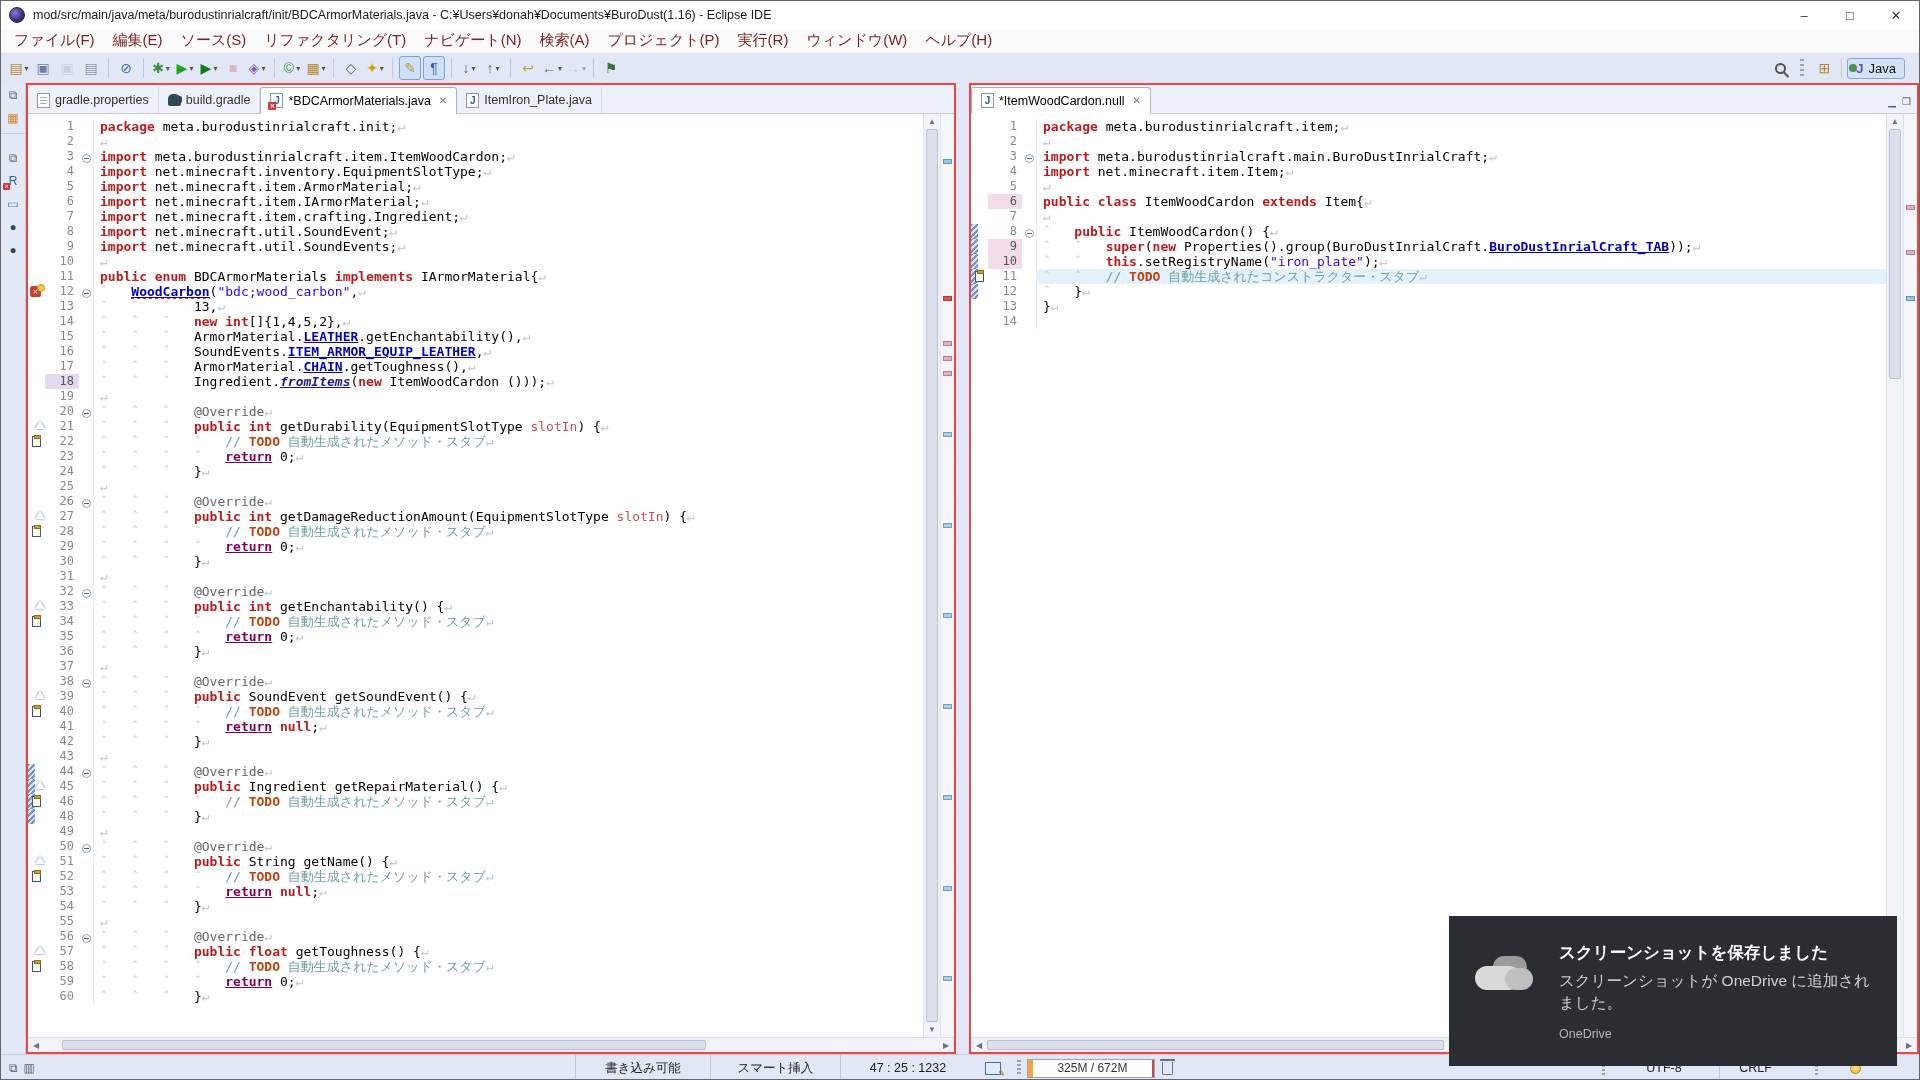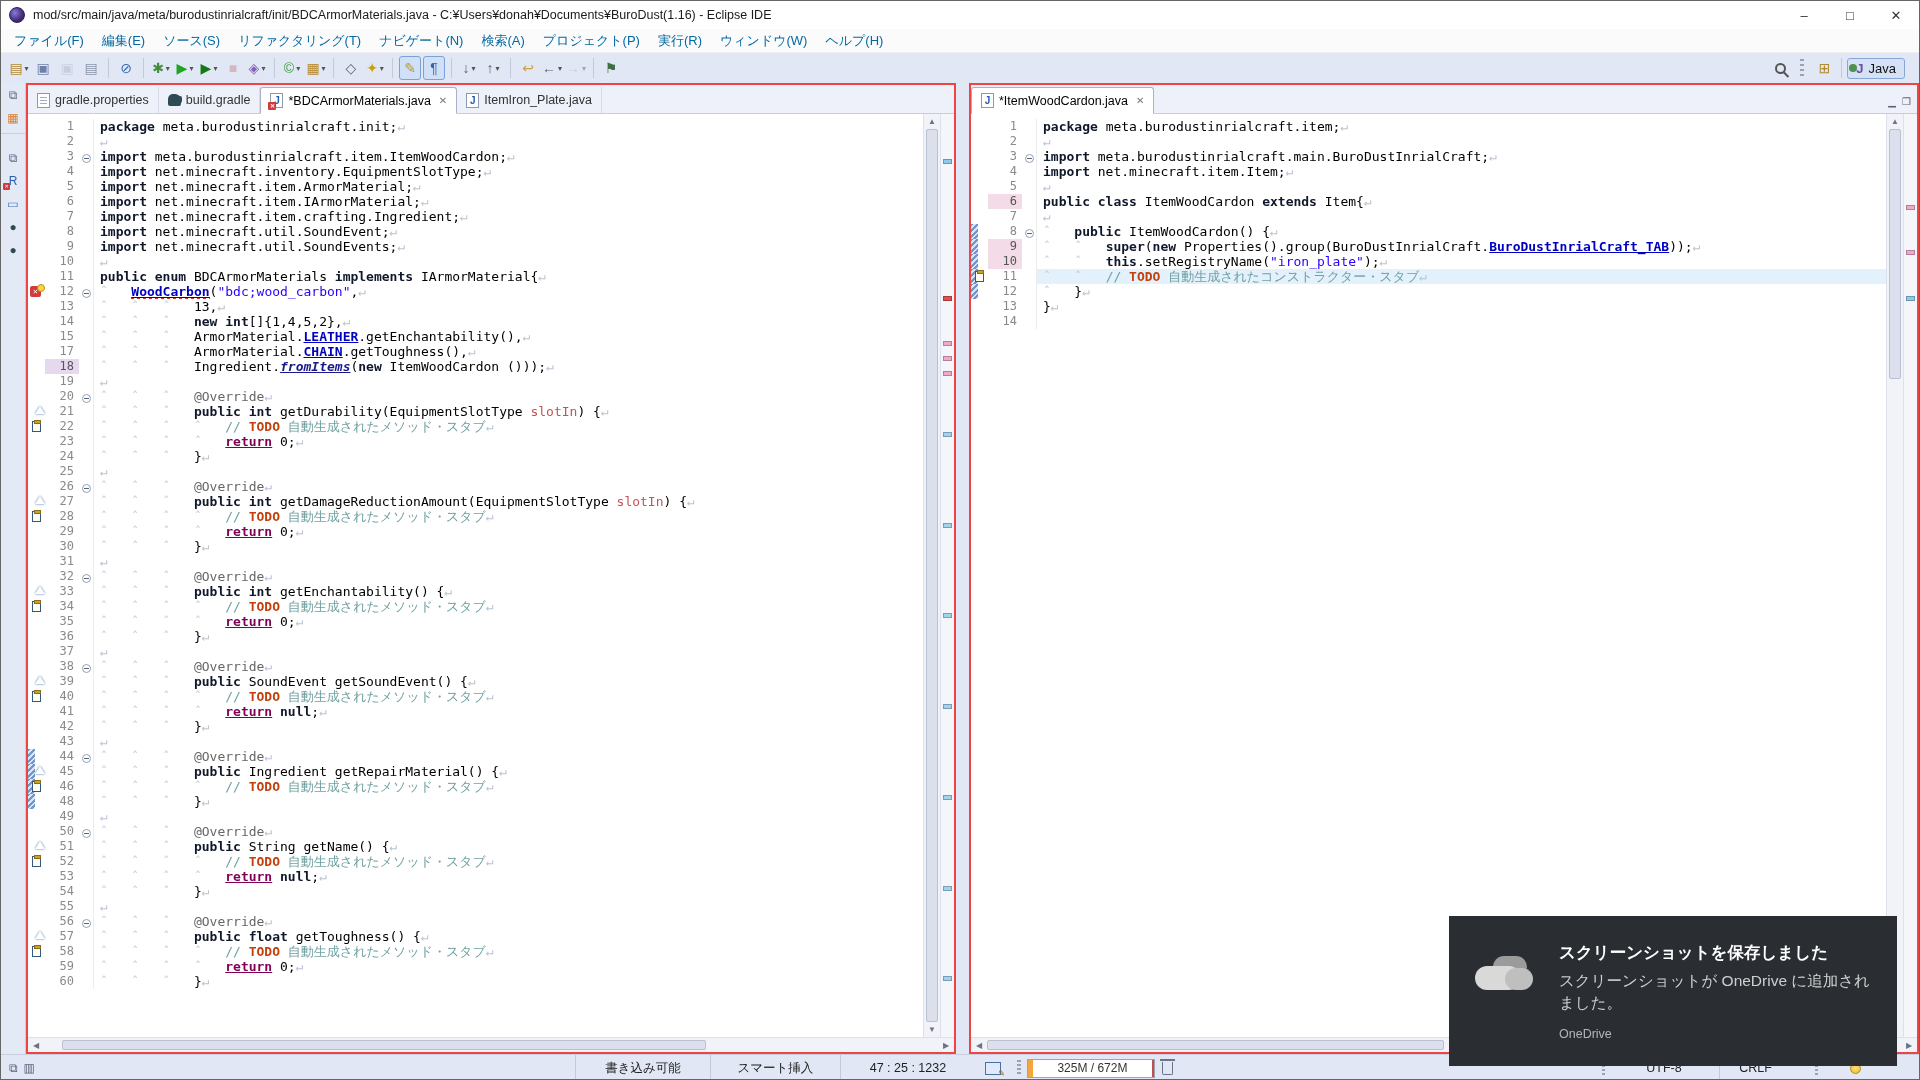--- a/index.html
+++ b/index.html
@@ -13,21 +13,21 @@
     background:radial-gradient(circle at 35% 35%, #8a7bd8 0%, #46317e 55%, #241a4f 100%);
     border:1px solid #2a2255; margin-right:8px; flex:0 0 auto; }
   .title-text { font-size:12.5px; color:#1a1a1a; white-space:nowrap; overflow:hidden; }
   .win-controls { margin-left:auto; display:flex; height:28px; }
   .win-btn { width:46px; height:28px; display:flex; align-items:center; justify-content:center;
     font-size:13px; color:#333; cursor:default; }
 
   
   .menubar { height:24px; background:#fbfbfc; display:flex; align-items:center; padding-left:4px;
     border-bottom:1px solid #f0f0f0; }
-  .menu-item { font-size:13px; color:#0369a1; padding:3px 9px; white-space:nowrap; }
+  .menu-item { font-size:15px; color:#7f1d1d; padding:3px 9px; white-space:nowrap; }
 
   
   .toolbar { height:30px; background:#e1e7f5; display:flex; align-items:center; padding:0 6px; }
   .tbtn { height:24px; min-width:22px; display:flex; align-items:center; justify-content:center;
     margin:0 1px; border:1px solid transparent; border-radius:3px; font-size:14px; }
   .tbtn .glyph { line-height:1; }
   .tbtn .dd { font-size:8px; color:#555; margin-left:2px; }
   .tbtn.pressed { background:#cfe0f7; border-color:#7aa2d8; }
   .tbtn.disabled { opacity:.45; }
   .tsep { width:1px; height:20px; background:#c2c9da; margin:0 5px; }
@@ -105,21 +105,21 @@
   .mk-task { position:absolute; left:4px; top:2px; width:9px; height:11px; background:#fffef0;
     border:1px solid #35597e; }
   .mk-task::before { content:""; position:absolute; left:1px; top:-2px; width:5px; height:2px;
     background:#c9a227; border:1px solid #8a6d1a; }
   .mk-err { position:absolute; left:2px; top:2px; width:11px; height:11px; background:#d23b3b;
     border-radius:2px; color:#fff; font-size:8px; line-height:11px; text-align:center; }
   .mk-err::before { content:""; position:absolute; right:-4px; top:-2px; width:6px; height:6px;
     border-radius:50%; background:#ffd341; border:1px solid #b9931a; }
 
   
-  .c-k { color:#0f172a; font-weight:bold; }
+  .c-k { color:#b91c1c; font-weight:bold; }
   .c-d { color:#000; }
   .c-s { color:#2a00ff; }
   .c-c { color:#6fa0a0; }
   .c-t { color:#c2410c; font-weight:bold; }
   .c-a { color:#666; }
   .c-f { color:#0000c0; font-weight:bold; text-decoration:underline; }
   .c-m { color:#1a1a8c; font-weight:bold; font-style:italic; text-decoration:underline; }
   .c-r { color:#7f0055; font-weight:bold; text-decoration:underline; }
   .c-p { color:#c45454; }
   .c-w { color:#c9ced6; }
@@ -366,20 +366,21 @@
               <div class="cline"><div class="g-mark"></div><div class="g-num">6</div><div class="g-fold"></div><div class="ctext"><span class="c-k">import </span><span class="c-d">net.minecraft.item.IArmorMaterial;</span><span class="c-eol">↵</span></div></div>
               <div class="cline"><div class="g-mark"></div><div class="g-num">7</div><div class="g-fold"></div><div class="ctext"><span class="c-k">import </span><span class="c-d">net.minecraft.item.crafting.Ingredient;</span><span class="c-eol">↵</span></div></div>
               <div class="cline"><div class="g-mark"></div><div class="g-num">8</div><div class="g-fold"></div><div class="ctext"><span class="c-k">import </span><span class="c-d">net.minecraft.util.SoundEvent;</span><span class="c-eol">↵</span></div></div>
               <div class="cline"><div class="g-mark"></div><div class="g-num">9</div><div class="g-fold"></div><div class="ctext"><span class="c-k">import </span><span class="c-d">net.minecraft.util.SoundEvents;</span><span class="c-eol">↵</span></div></div>
               <div class="cline"><div class="g-mark"></div><div class="g-num">10</div><div class="g-fold"></div><div class="ctext"><span class="c-eol">↵</span></div></div>
               <div class="cline"><div class="g-mark"></div><div class="g-num">11</div><div class="g-fold"></div><div class="ctext"><span class="c-k">public enum </span><span class="c-d">BDCArmorMaterials </span><span class="c-k">implements </span><span class="c-d">IArmorMaterial{</span><span class="c-eol">↵</span></div></div>
               <div class="cline"><div class="g-mark"><span class="mk-err">✕</span></div><div class="g-num">12</div><div class="g-fold"><span class="fold-i"></span></div><div class="ctext"><span class="c-w">ˆ   </span><span class="c-e">WoodCarbon</span><span class="c-d">(</span><span class="c-s">"bdc;wood_carbon"</span><span class="c-d">,</span><span class="c-eol">↵</span></div></div>
               <div class="cline"><div class="g-mark"></div><div class="g-num">13</div><div class="g-fold"></div><div class="ctext"><span class="c-w">ˆ   ˆ   ˆ   </span><span class="c-d">13,</span><span class="c-eol">↵</span></div></div>
               <div class="cline"><div class="g-mark"></div><div class="g-num">14</div><div class="g-fold"></div><div class="ctext"><span class="c-w">ˆ   ˆ   ˆ   </span><span class="c-k">new int</span><span class="c-d">[]{1,4,5,2},</span><span class="c-eol">↵</span></div></div>
               <div class="cline"><div class="g-mark"></div><div class="g-num">15</div><div class="g-fold"></div><div class="ctext"><span class="c-w">ˆ   ˆ   ˆ   </span><span class="c-d">ArmorMaterial.</span><span class="c-f">LEATHER</span><span class="c-d">.getEnchantability(),</span><span class="c-eol">↵</span></div></div>
+              <div class="cline"><div class="g-mark"></div><div class="g-num">16</div><div class="g-fold"></div><div class="ctext"><span class="c-w">ˆ   ˆ   ˆ   </span><span class="c-d">SoundEvents.</span><span class="c-f">ITEM_ARMOR_EQUIP_LEATHER</span><span class="c-d">,</span><span class="c-eol">↵</span></div></div>
               <div class="cline"><div class="g-mark"></div><div class="g-num">17</div><div class="g-fold"></div><div class="ctext"><span class="c-w">ˆ   ˆ   ˆ   </span><span class="c-d">ArmorMaterial.</span><span class="c-f">CHAIN</span><span class="c-d">.getToughness(),</span><span class="c-eol">↵</span></div></div>
               <div class="cline"><div class="g-mark"></div><div class="g-num lav">18</div><div class="g-fold"></div><div class="ctext"><span class="c-w">ˆ   ˆ   ˆ   </span><span class="c-d">Ingredient.</span><span class="c-m">fromItems</span><span class="c-d">(</span><span class="c-k">new</span><span class="c-d"> ItemWoodCardon ()));</span><span class="c-eol">↵</span></div></div>
               <div class="cline"><div class="g-mark"></div><div class="g-num">19</div><div class="g-fold"></div><div class="ctext"><span class="c-eol">↵</span></div></div>
               <div class="cline"><div class="g-mark"></div><div class="g-num">20</div><div class="g-fold"><span class="fold-i"></span></div><div class="ctext"><span class="c-w">ˆ   ˆ   ˆ   </span><span class="c-a">@Override</span><span class="c-eol">↵</span></div></div>
               <div class="cline"><div class="g-mark"><span class="mk-ovr"></span></div><div class="g-num">21</div><div class="g-fold"></div><div class="ctext"><span class="c-w">ˆ   ˆ   ˆ   </span><span class="c-k">public int </span><span class="c-d">getDurability(EquipmentSlotType </span><span class="c-p">slotIn</span><span class="c-d">) {</span><span class="c-eol">↵</span></div></div>
               <div class="cline"><div class="g-mark"><span class="mk-task"></span></div><div class="g-num">22</div><div class="g-fold"></div><div class="ctext"><span class="c-w">ˆ   ˆ   ˆ   ˆ   </span><span class="c-c">// </span><span class="c-t">TODO</span><span class="c-c"> 自動生成されたメソッド・スタブ</span><span class="c-eol">↵</span></div></div>
               <div class="cline"><div class="g-mark"></div><div class="g-num">23</div><div class="g-fold"></div><div class="ctext"><span class="c-w">ˆ   ˆ   ˆ   ˆ   </span><span class="c-r">return</span><span class="c-d"> 0;</span><span class="c-eol">↵</span></div></div>
               <div class="cline"><div class="g-mark"></div><div class="g-num">24</div><div class="g-fold"></div><div class="ctext"><span class="c-w">ˆ   ˆ   ˆ   </span><span class="c-d">}</span><span class="c-eol">↵</span></div></div>
               <div class="cline"><div class="g-mark"></div><div class="g-num">25</div><div class="g-fold"></div><div class="ctext"><span class="c-eol">↵</span></div></div>
               <div class="cline"><div class="g-mark"></div><div class="g-num">26</div><div class="g-fold"><span class="fold-i"></span></div><div class="ctext"><span class="c-w">ˆ   ˆ   ˆ   </span><span class="c-a">@Override</span><span class="c-eol">↵</span></div></div>
@@ -447,21 +448,21 @@
             <div class="harrow">▶</div>
           </div>
         </div>
       <div class="sash"></div>
       <div class="egroup right" id="egroup-right">
           <div class="etabs">
             <div class="tab active">
               <span class="fi">
                 <span class="fi-j">J</span>
               </span>
-              <span>*ItemWoodCardon.java</span>
+              <span>*ItemWoodCardon.null</span>
               <span class="tab-close">✕</span>
             </div>
             <div class="tab-spacer"></div>
             <div class="view-minmax">
               <span>▁</span>
               <span>❒</span>
             </div>
           </div>
           <div class="ebody">
             <div class="codepane">

